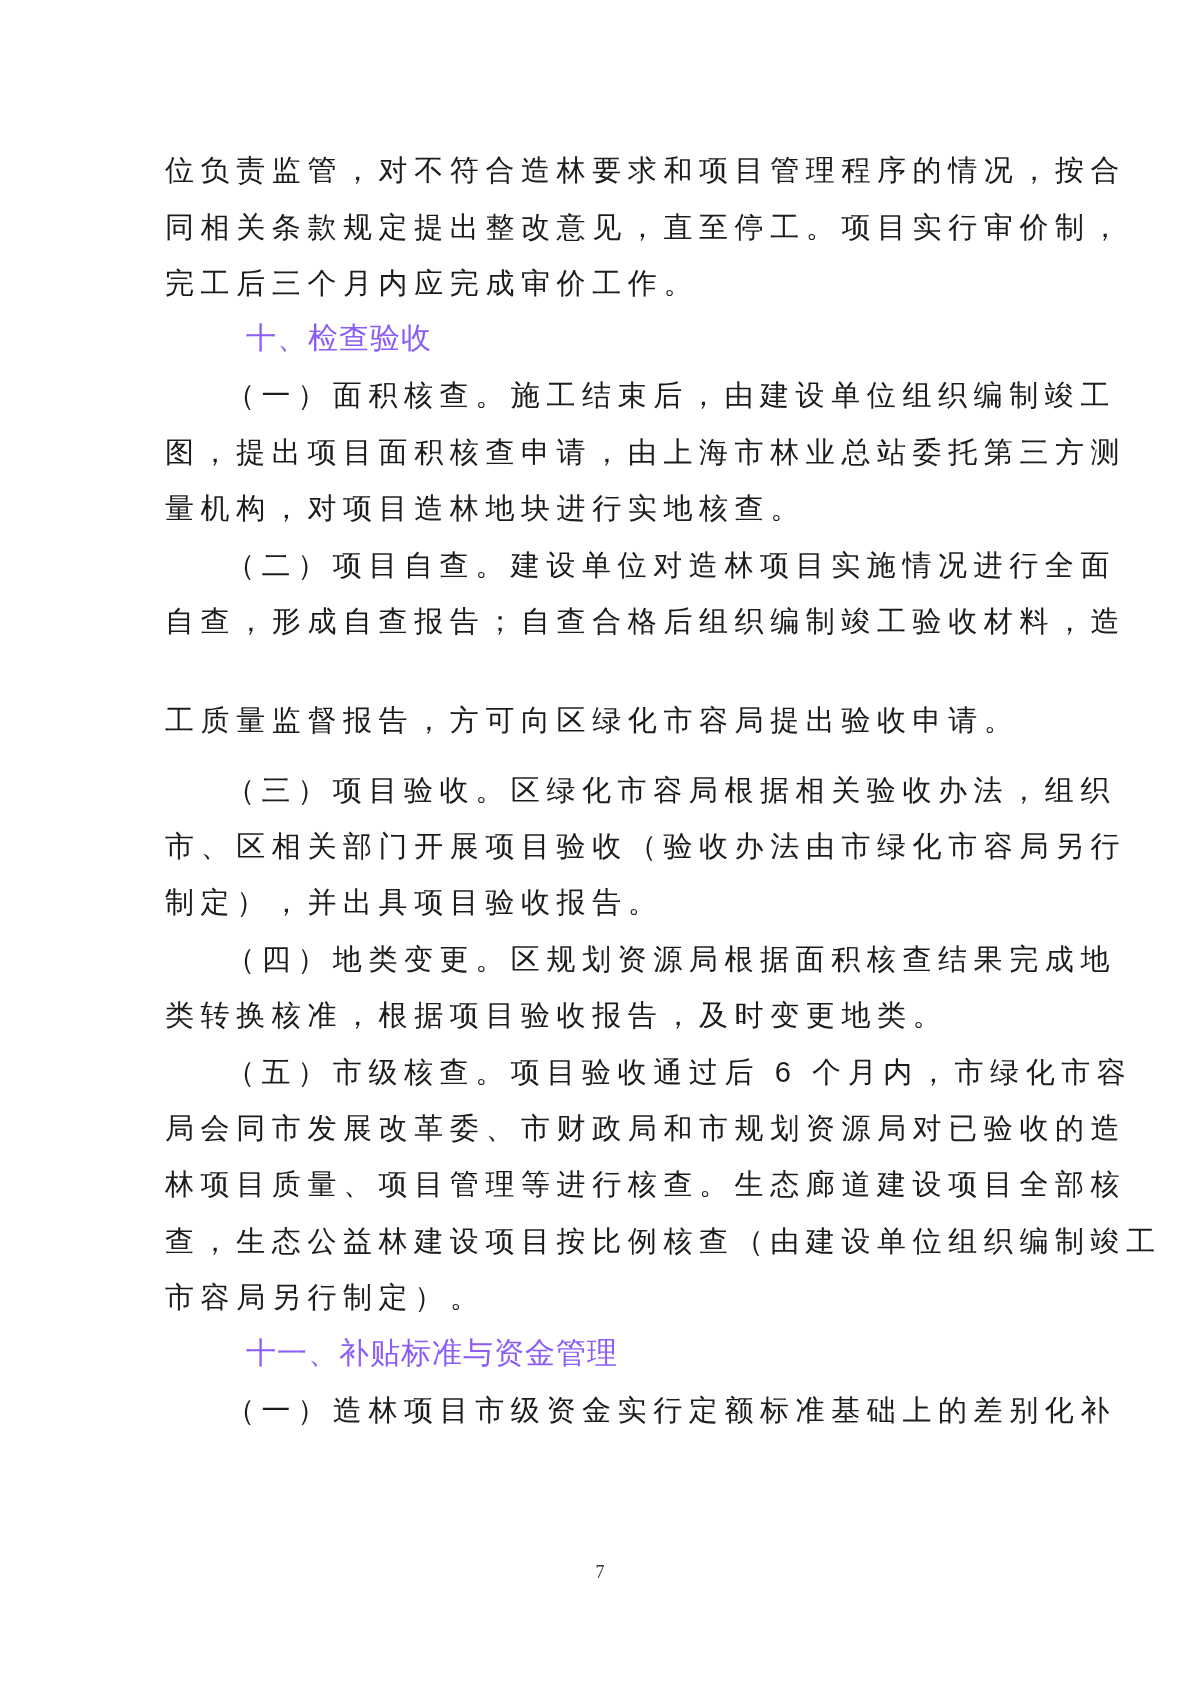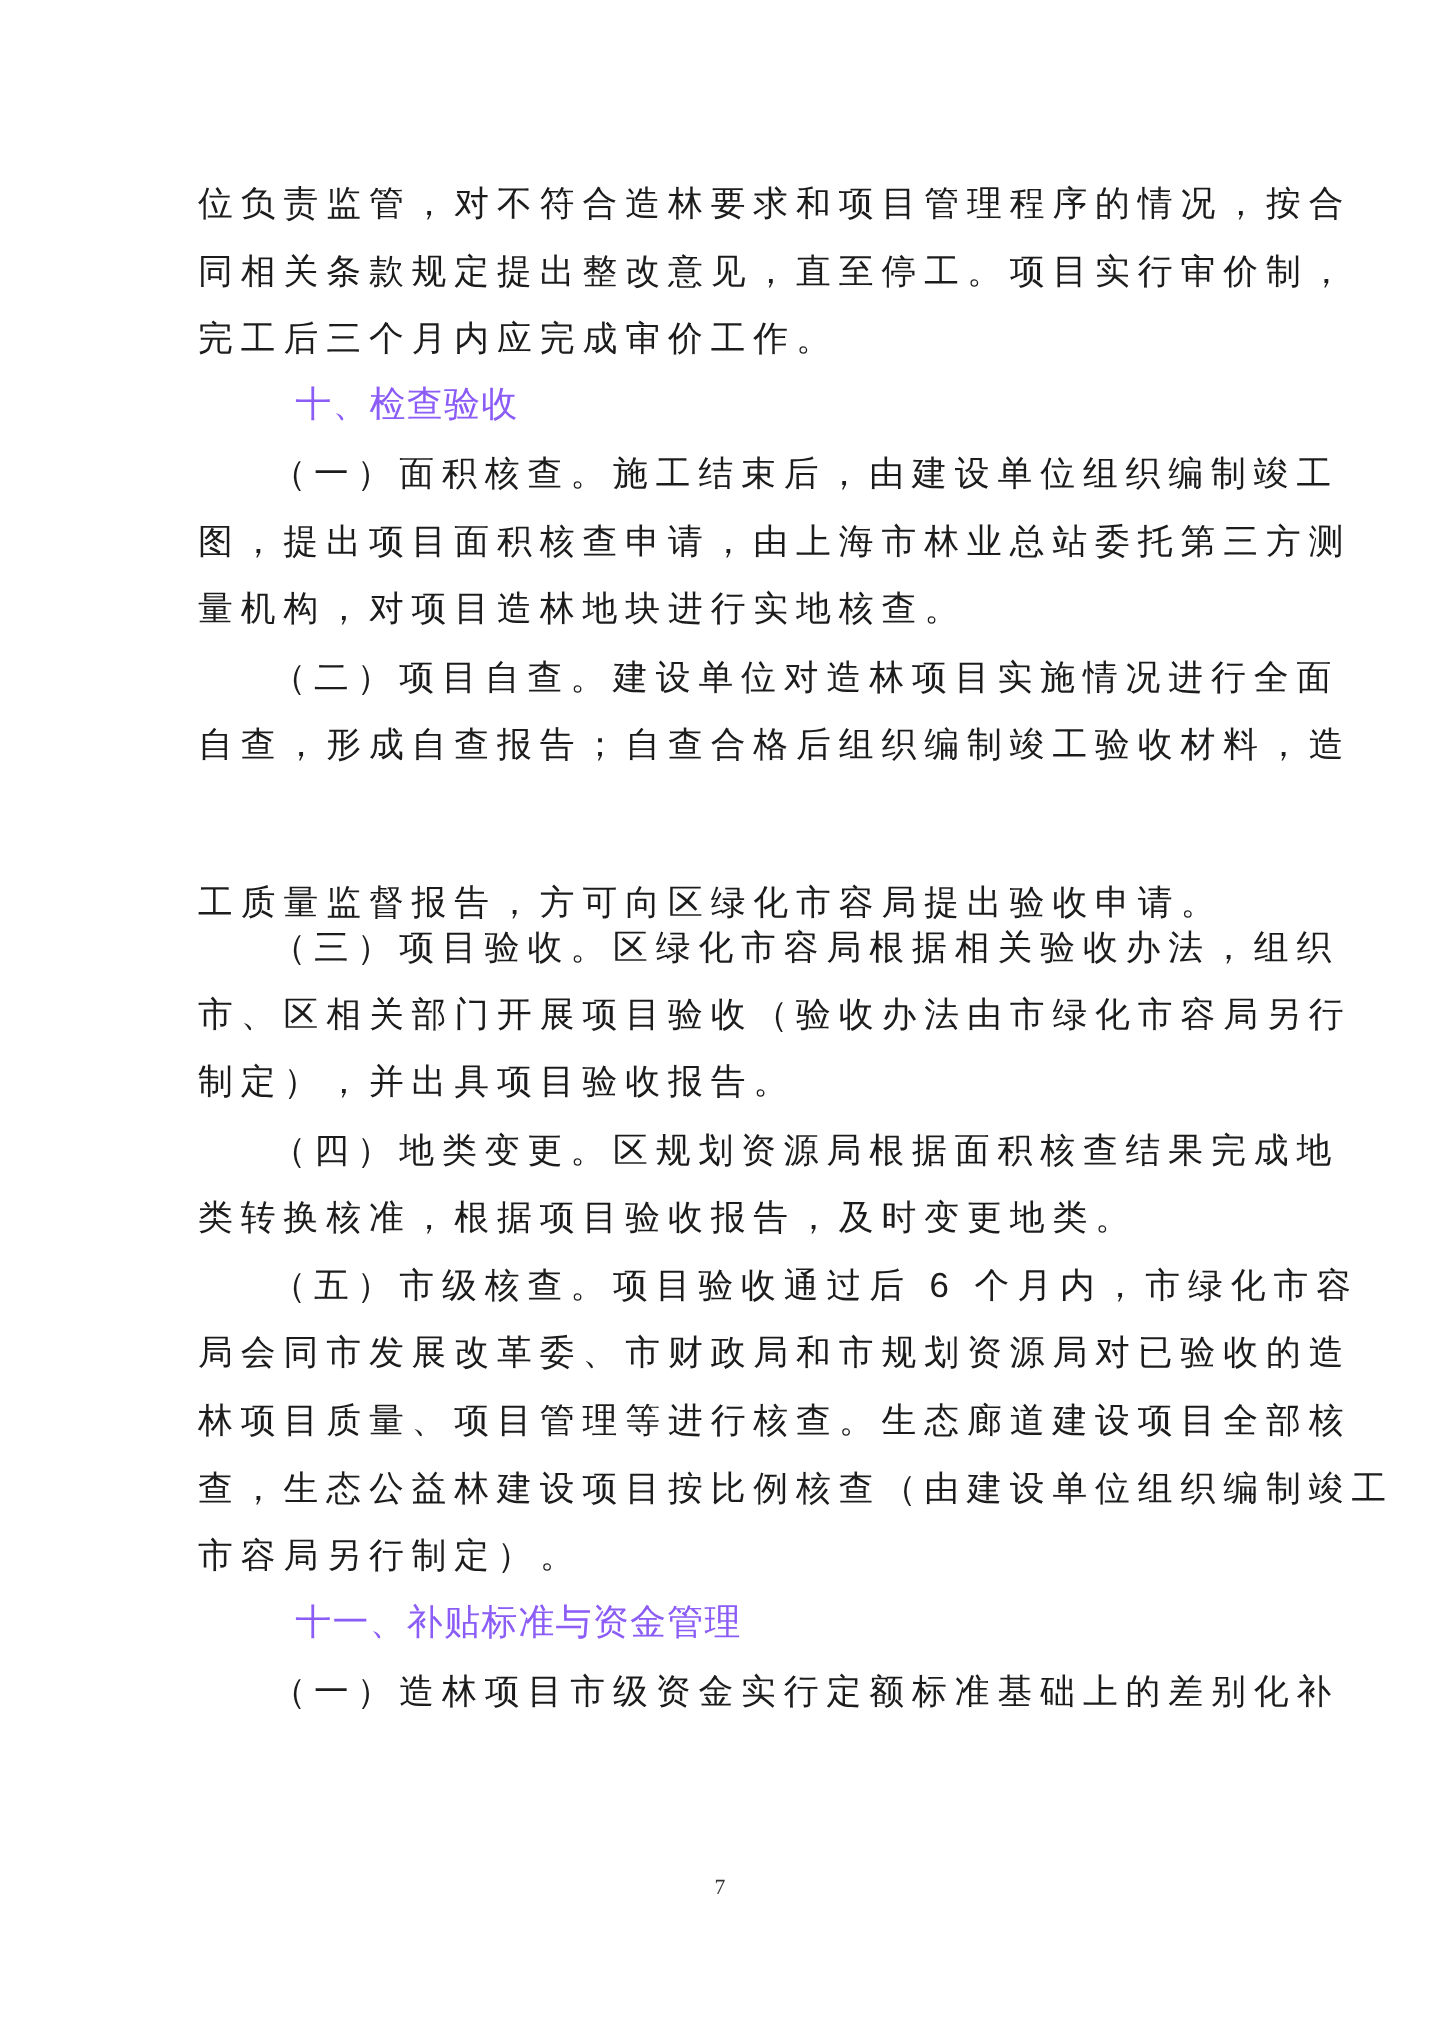--- a/index.html
+++ b/index.html
@@ -66,21 +66,21 @@
   <div class="line body" style="top:263px">完工后三个月内应完成审价工作。</div>
 
   <div class="line heading" style="top:318px">十、检查验收</div>
 
   <div class="line indent" style="top:375px">（一）面积核查。施工结束后，由建设单位组织编制竣工</div>
   <div class="line body" style="top:432px">图，提出项目面积核查申请，由上海市林业总站委托第三方测</div>
   <div class="line indent" style="top:545px">（二）项目自查。建设单位对造林项目实施情况进行全面</div>
 
   <div class="line body" style="top:488px">量机构，对项目造林地块进行实地核查。</div>
   <div class="line body" style="top:601px">自查，形成自查报告；自查合格后组织编制竣工验收材料，造</div>
-  <div class="line body" style="top:733px">工质量监督报告，方可向区绿化市容局提出验收申请。</div>
+  <div class="line body" style="top:700px">工质量监督报告，方可向区绿化市容局提出验收申请。</div>
 
   <div class="line indent" style="top:770px">（三）项目验收。区绿化市容局根据相关验收办法，组织</div>
   <div class="line body" style="top:826px">市、区相关部门开展项目验收（验收办法由市绿化市容局另行</div>
   <div class="line body" style="top:882px">制定），并出具项目验收报告。</div>
 
   <div class="line indent" style="top:939px">（四）地类变更。区规划资源局根据面积核查结果完成地</div>
   <div class="line body" style="top:995px">类转换核准，根据项目验收报告，及时变更地类。</div>
 
   <div class="line indent" style="top:1052px">（五）市级核查。项目验收通过后 6 个月内，市绿化市容</div>
   <div class="line body" style="top:1108px">局会同市发展改革委、市财政局和市规划资源局对已验收的造</div>

